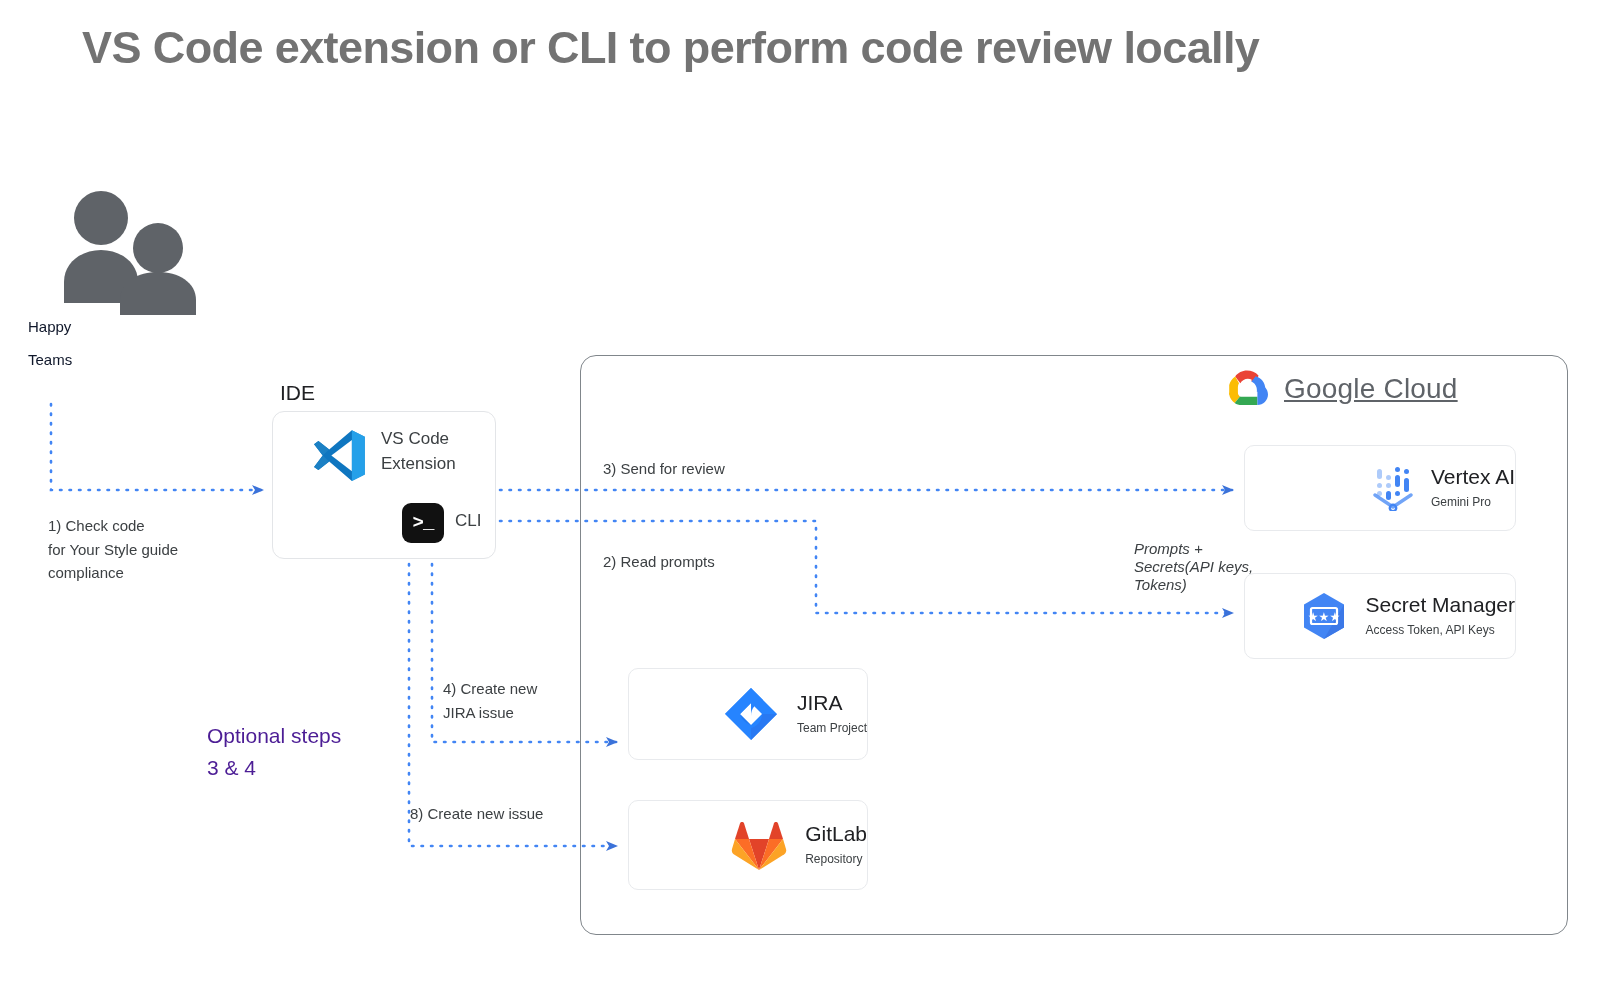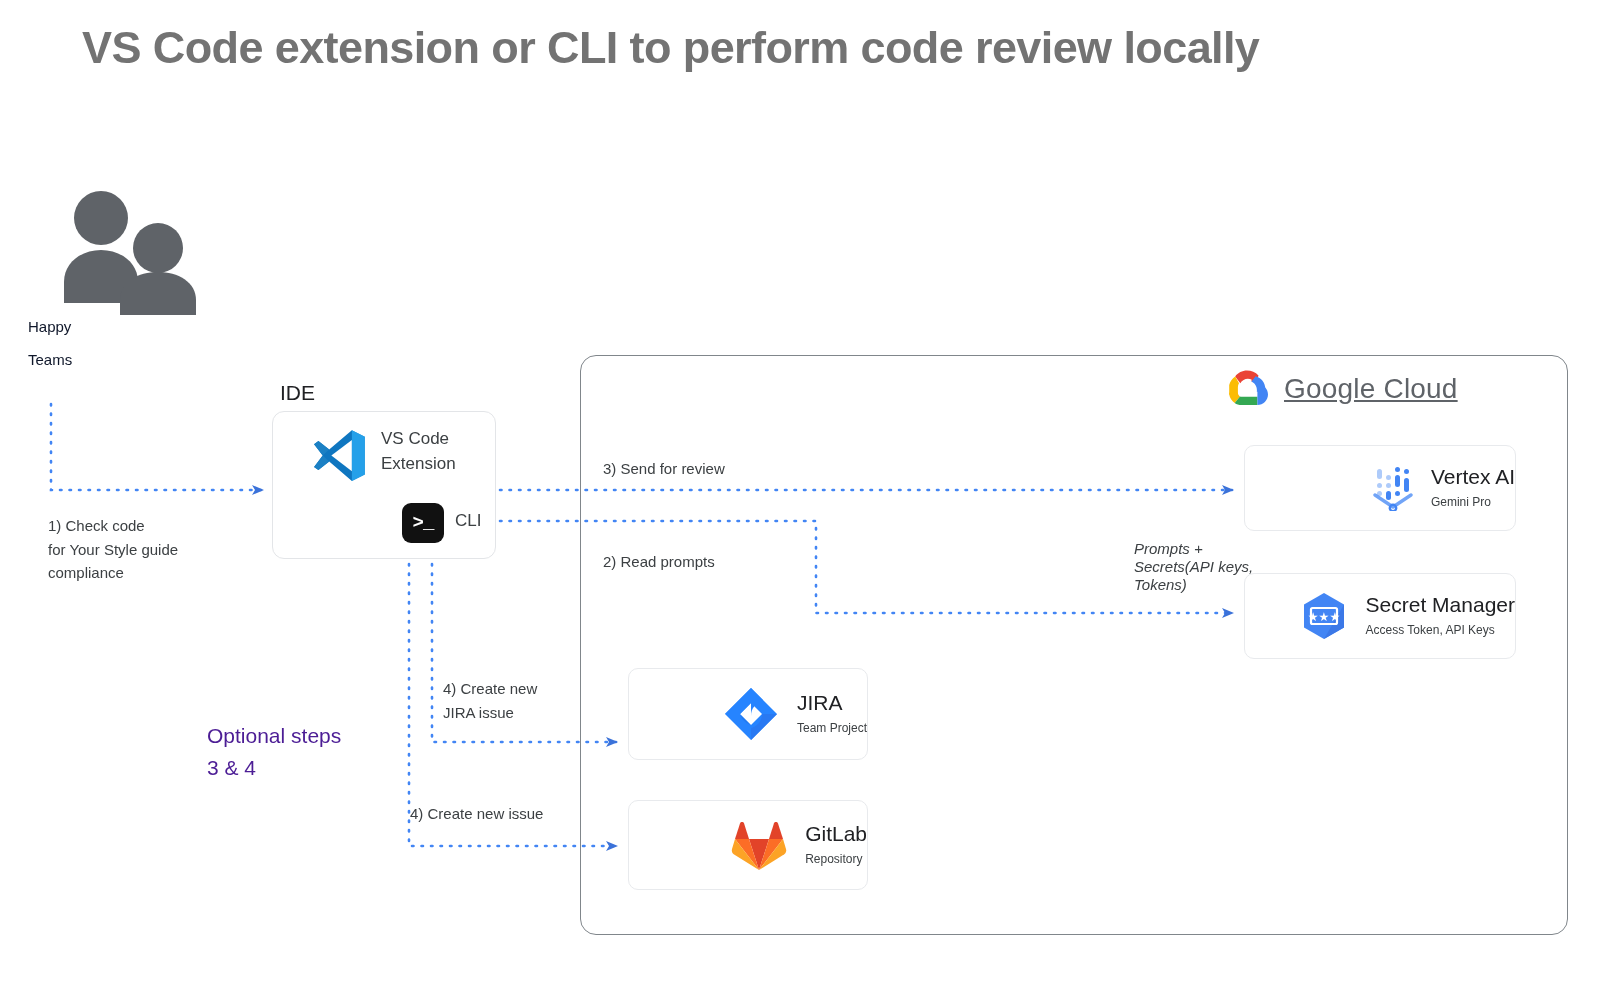--- a/index.html
+++ b/index.html
@@ -226,21 +226,21 @@
   <div class="abs note" id="note-check">1) Check code
  for Your Style guide
 compliance</div>
   <div class="abs note" id="note-send">3) Send for review</div>
   <div class="abs note" id="note-read">2) Read prompts</div>
   <div class="abs note" id="note-prompts">Prompts +
 Secrets(API keys,
 Tokens)</div>
   <div class="abs note" id="note-jira">4) Create new
 JIRA issue</div>
-  <div class="abs note" id="note-gitlab">4) Create new  issue</div>
+  <div class="abs note" id="note-gitlab">8) Create new  issue</div>
   <div class="abs" id="note-optional">Optional steps
 3  &amp; 4</div>
 
   <div class="abs" id="gcp-box"></div>
 
   <div class="abs" id="gcp-logo-wrap">
     <svg class="icon" width="46" height="38" viewBox="0 0 46 38">
       <path d="M27.5,11.5 L32.5,11.5 L34.5,5.5 C31.5,2.2 27.3,0.5 23,0.5 C18.2,0.5 13.9,2.7 11.2,6.4 L16.3,13.3 C18,10.5 20.9,8.8 23.9,8.8 C25.2,8.8 26.4,9 27.5,9.5 Z" fill="#ea4335"></path>
       <path d="M11.2,6.4 C8.2,8.3 6,11.4 5.2,15.1 L5.2,24.5 L13.9,24.5 L13.9,17 C13.9,15.6 14.3,14.3 15,13.2 Z" fill="#fbbc05"></path>
       <path d="M5.2,24.5 C5.8,28 7.8,31 10.7,32.9 L16,26.5 C14.8,25.6 13.9,24.3 13.6,22.8 L5.3,22.8 Z" fill="#fbbc05"></path>

